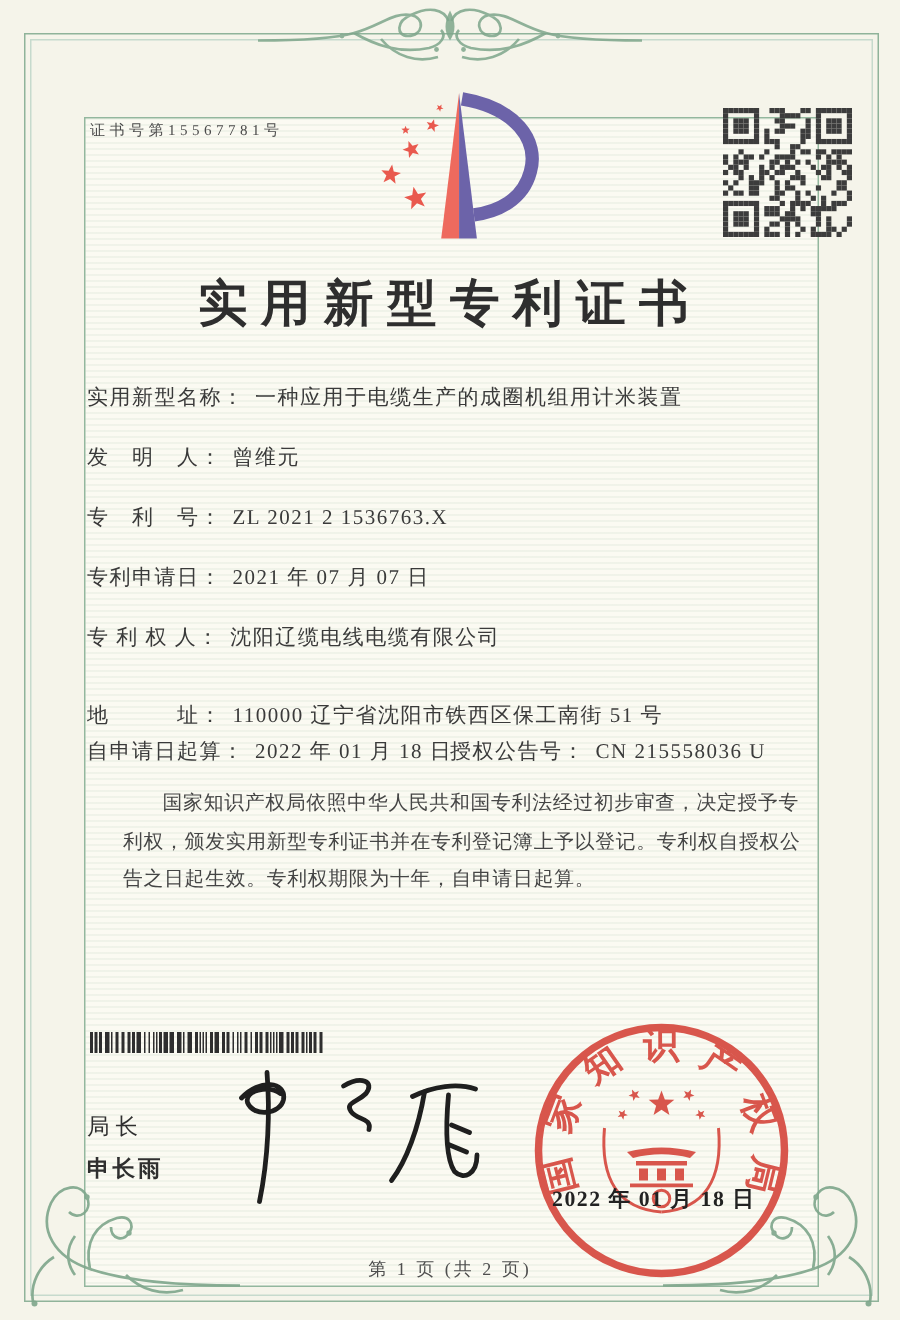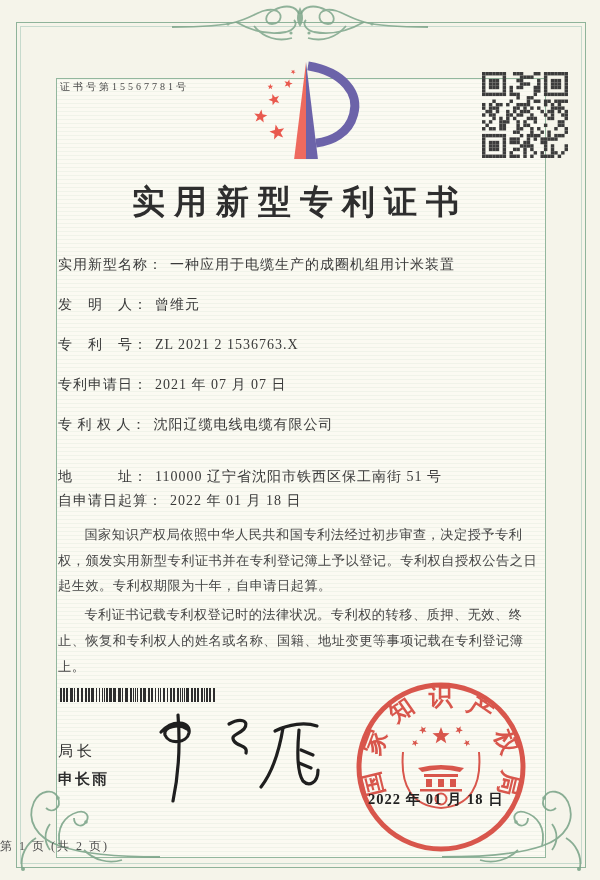--- a/index.html
+++ b/index.html
@@ -22,29 +22,29 @@
   .cert-number{left:60px;top:80px;font-size:10px;letter-spacing:3px;color:#4a4a4a;}
   .logo{left:243px;top:60px;width:132px;height:104px;}
   .qr{left:482px;top:72px;width:86px;height:86px;}
   .title{left:0;right:0;top:180px;text-align:center;font-size:33px;font-weight:600;
          letter-spacing:9px;color:#2e2e2e;}
   .row{left:58px;right:56px;font-size:14px;letter-spacing:1px;color:#3a3a3a;white-space:nowrap;}
   .flabel{font-weight:500;text-align:right;}
   .fvalue{margin-left:7px;}
   .grant-num{position:absolute;left:242px;top:0;}
   .paras{left:58px;right:56px;top:522px;font-size:13.2px;line-height:1.95;color:#454545;}
-  .paras p{margin:0 0 3px 0;text-indent:2em;letter-spacing:0.5px;}
+  .paras p{margin:0 0 3px 12px;text-indent:2em;letter-spacing:0.5px;padding-left:12px;}
   .barcode{left:60px;top:688px;width:158px;height:14px;}
   .director-title{left:58px;top:742px;font-size:15px;letter-spacing:4px;color:#2f2f2f;font-weight:400;}
   .director-name{left:58px;top:770px;font-size:15px;letter-spacing:2px;color:#2f2f2f;font-weight:600;font-family:Liberation Mono, monospace;}
   .signature{left:133px;top:708px;width:195px;height:98px;}
   .seal{left:352px;top:678px;width:178px;height:178px;opacity:0.92;}
   .seal-date{left:368px;top:790px;font-size:14.5px;font-weight:600;color:#222;
              letter-spacing:1px;z-index:5;}
-  .footer{left:0;right:0;top:838px;font-size:12px;letter-spacing:2px;color:#4e4e4e;}
+  .footer{left:0;right:0;top:838px;text-align:center;font-size:12px;letter-spacing:2px;color:#4e4e4e;}
   .orn-top{left:170px;top:0px;width:260px;height:52px;}
   .orn-bl{left:10px;top:768px;width:152px;height:110px;}
   .orn-br{right:8px;top:768px;width:152px;height:110px;transform:scaleX(-1);}
 </style>
 </head>
 <body>
 
 <div class="abs outer-frame"></div>
 <div class="abs outer-frame2"></div>
 <div class="abs inner-frame"></div>
@@ -416,25 +416,27 @@
   <span class="flabel">专利申请日：</span><span class="fvalue">2021 年 07 月 07 日</span>
 </div>
 <div class="abs row" style="top:416px">
   <span class="flabel">专 利 权 人：</span><span class="fvalue">沈阳辽缆电线电缆有限公司</span>
 </div>
 <div class="abs row" style="top:468px">
   <span class="flabel">地　　　址：</span><span class="fvalue">110000 辽宁省沈阳市铁西区保工南街 51 号</span>
 </div>
 <div class="abs row" style="top:492px">
   <span class="flabel">自申请日起算：</span><span class="fvalue">2022 年 01 月 18 日</span>
+  <span class="grant-num">
+    <span class="flabel">授权公告号：</span><span class="fvalue">CN 215558036 U</span>
+  </span>
 </div>
 
 <div class="abs paras">
   <p>国家知识产权局依照中华人民共和国专利法经过初步审查，决定授予专利权，颁发实用新型专利证书并在专利登记簿上予以登记。专利权自授权公告之日起生效。专利权期限为十年，自申请日起算。</p>
-  <p>专利证书记载专利权登记时的法律状况。专利权的转移、质押、无效、终止、恢复和专利权人的姓名或名称、国籍、地址变更等事项记载在专利登记簿上。</p>
 </div>
 
 <svg class="abs barcode" id="barcode-svg" viewBox="0 0 158 14" preserveAspectRatio="none">
     <rect x="0" y="0" width="2" height="14" fill="#2e2e2e"></rect>
     <rect x="3" y="0" width="2" height="14" fill="#2e2e2e"></rect>
     <rect x="6" y="0" width="2" height="14" fill="#2e2e2e"></rect>
     <rect x="10" y="0" width="3" height="14" fill="#2e2e2e"></rect>
     <rect x="14" y="0" width="1" height="14" fill="#2e2e2e"></rect>
     <rect x="17" y="0" width="2" height="14" fill="#2e2e2e"></rect>
     <rect x="21" y="0" width="2" height="14" fill="#2e2e2e"></rect>

